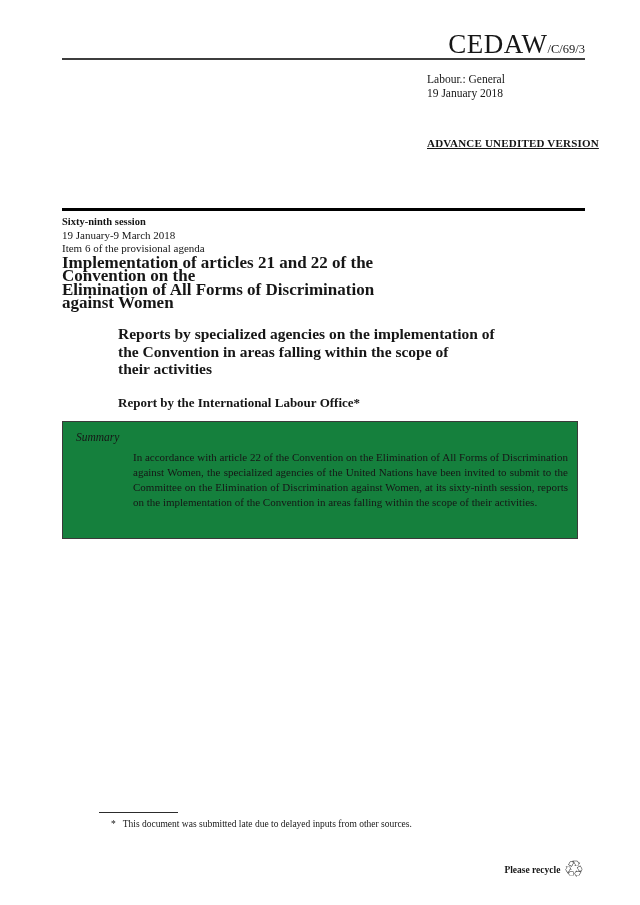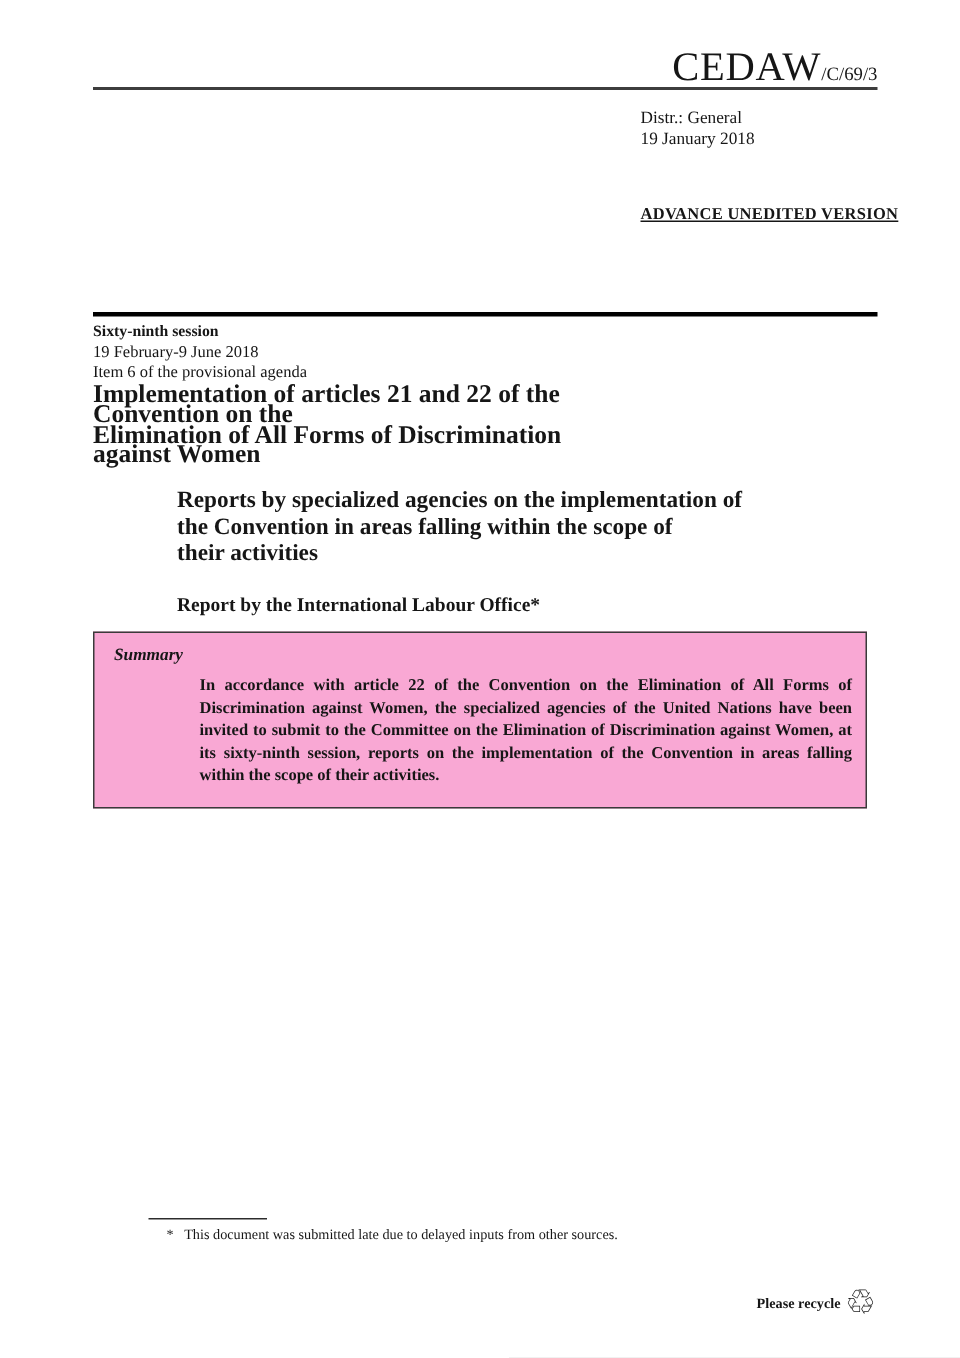--- a/index.html
+++ b/index.html
@@ -56,21 +56,21 @@
   .title-block { position:absolute; left:118px; top:325px; width:440px; }
   .main-title {
     margin:0; font-size:15.5px; font-weight:bold; line-height:17.5px;
     white-space:pre-line;
   }
   .subtitle { margin:17px 0 0 0; font-size:13px; font-weight:bold; }
 
   
   .summary-box {
     position:absolute; left:62px; top:421px; width:516px; height:118px;
-    border:1px solid #3a3a3a; box-sizing:border-box; background:#f9a8d4;font-weight:bold;
+    border:1px solid #3a3a3a; box-sizing:border-box; background:#15803d;
   }
   .summary-label { font-style:italic; font-size:11.5px; margin:9px 0 0 13px; }
   .summary-text {
     margin:7px 9px 0 70px;
     font-size:11px; line-height:15px;
     text-align:justify;
   }
 
   
   .footnote-rule {
@@ -99,31 +99,31 @@
 
 <div class="page">
 
   <div class="doc-symbol">
     <span>CEDAW</span><span class="suffix">/C/69/3</span>
   </div>
 
   <div class="thin-rule"></div>
 
   <div class="info-block">
-    <div>Distr.: General</div>
+    <div>Labour.: General</div>
     <div>19 January 2018</div>
     <div class="info-gap"></div>
     <div class="advance-notice">ADVANCE UNEDITED VERSION</div>
   </div>
 
   <div class="thick-rule"></div>
 
   <div class="session-block">
     <div class="session-name">Sixty-ninth session</div>
-    <div>19 February-9 June 2018</div>
+    <div>19 January-9 March 2018</div>
     <div>Item 6 of the provisional agenda</div>
     <div class="agenda-title">Implementation of articles 21 and 22 of the Convention on the
 Elimination of All Forms of Discrimination against Women</div>
   </div>
 
   <div class="title-block">
     <h1 class="main-title">Reports by specialized agencies on the implementation of
 the Convention in areas falling within the scope of
 their activities</h1>
     <h2 class="subtitle">Report by the International Labour Office*</h2>

